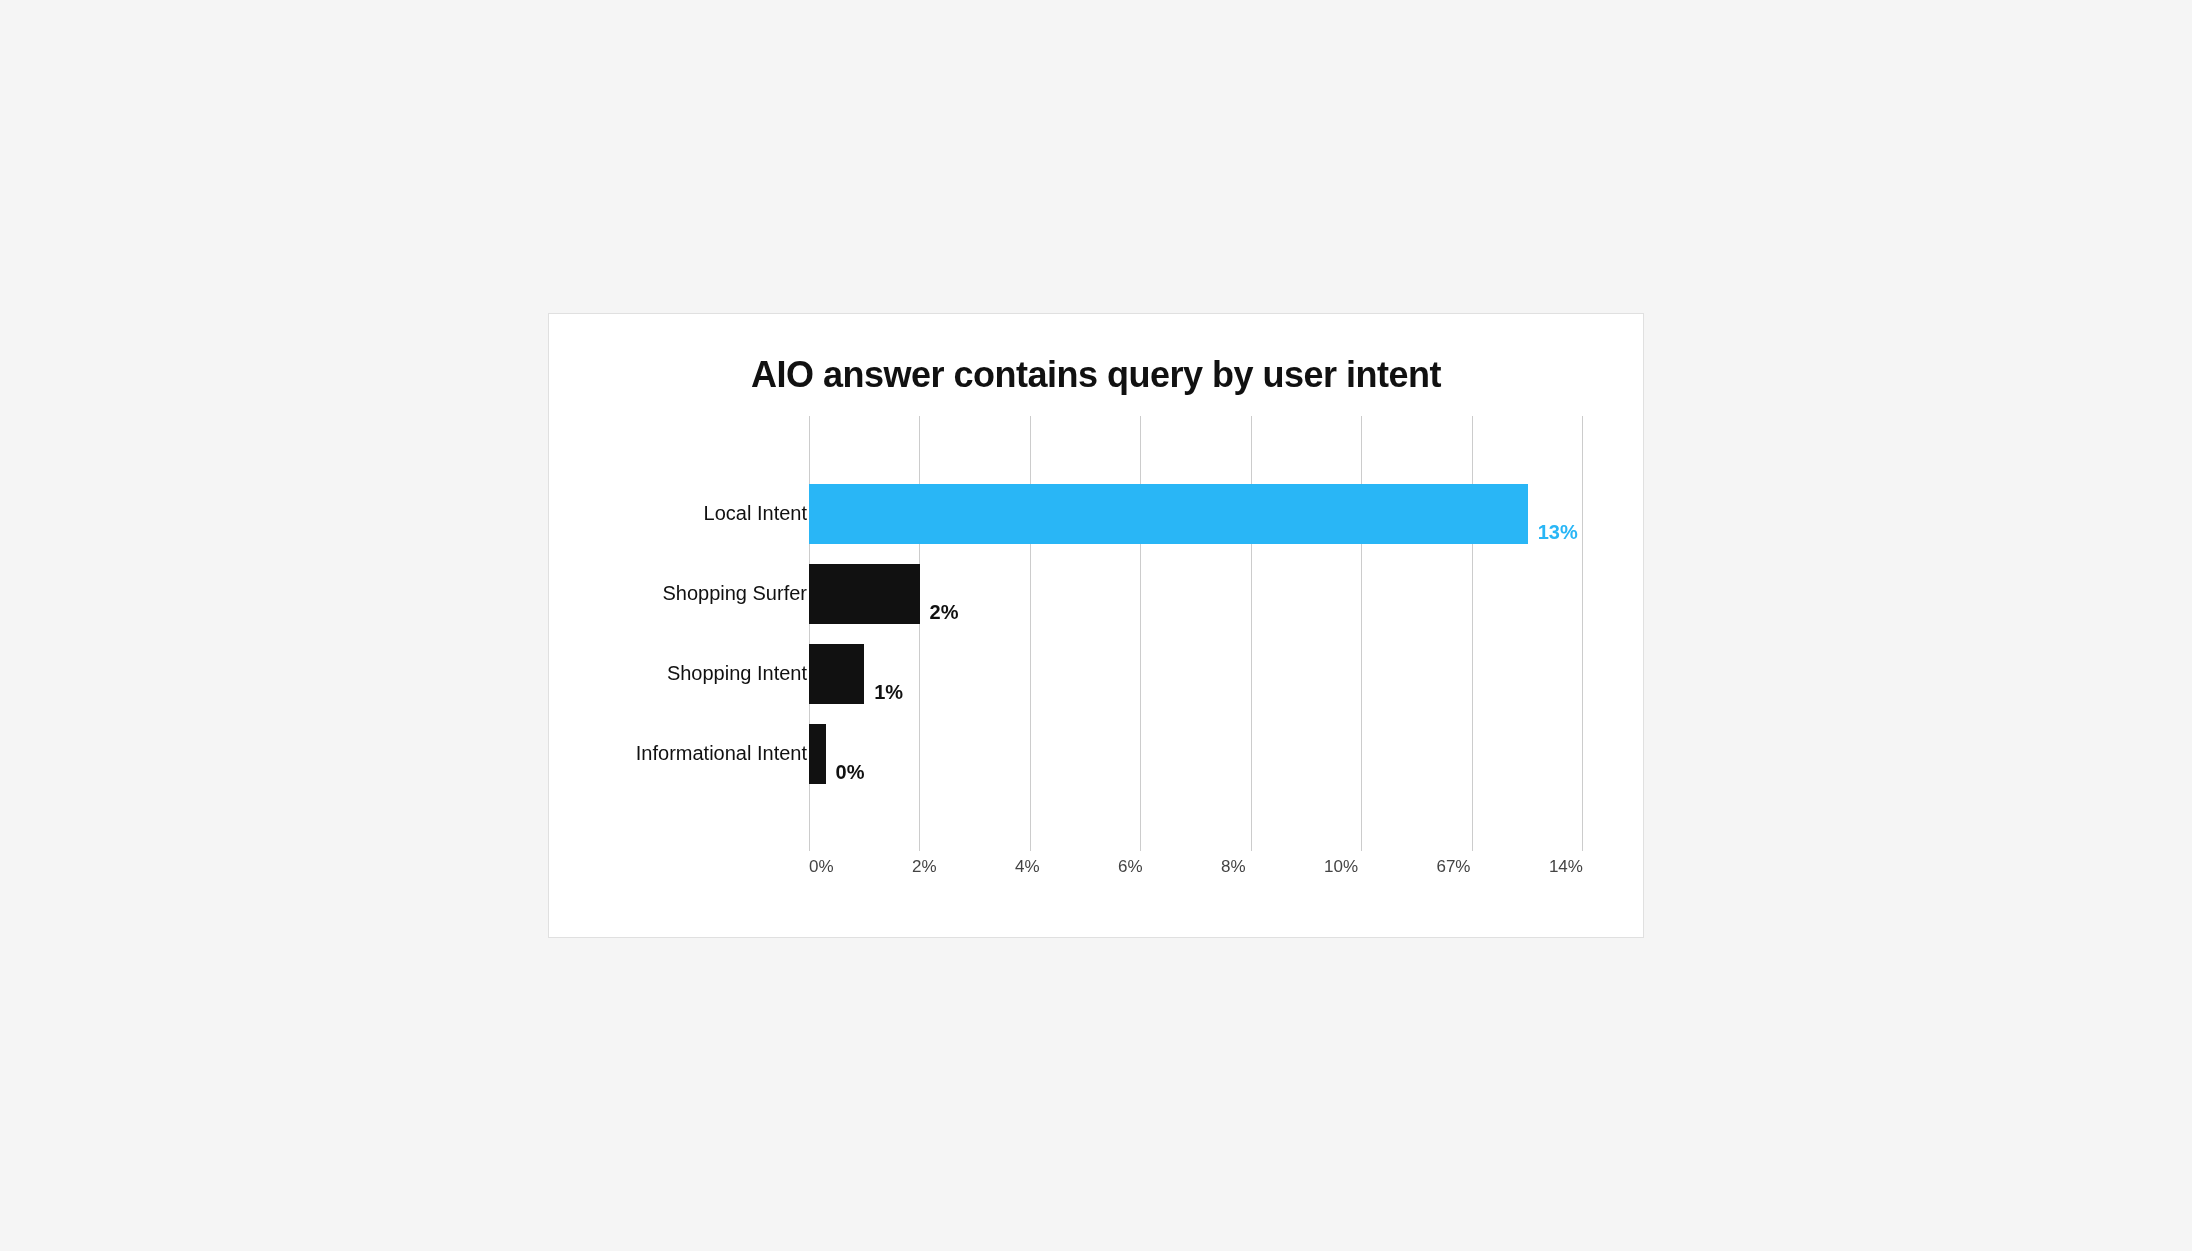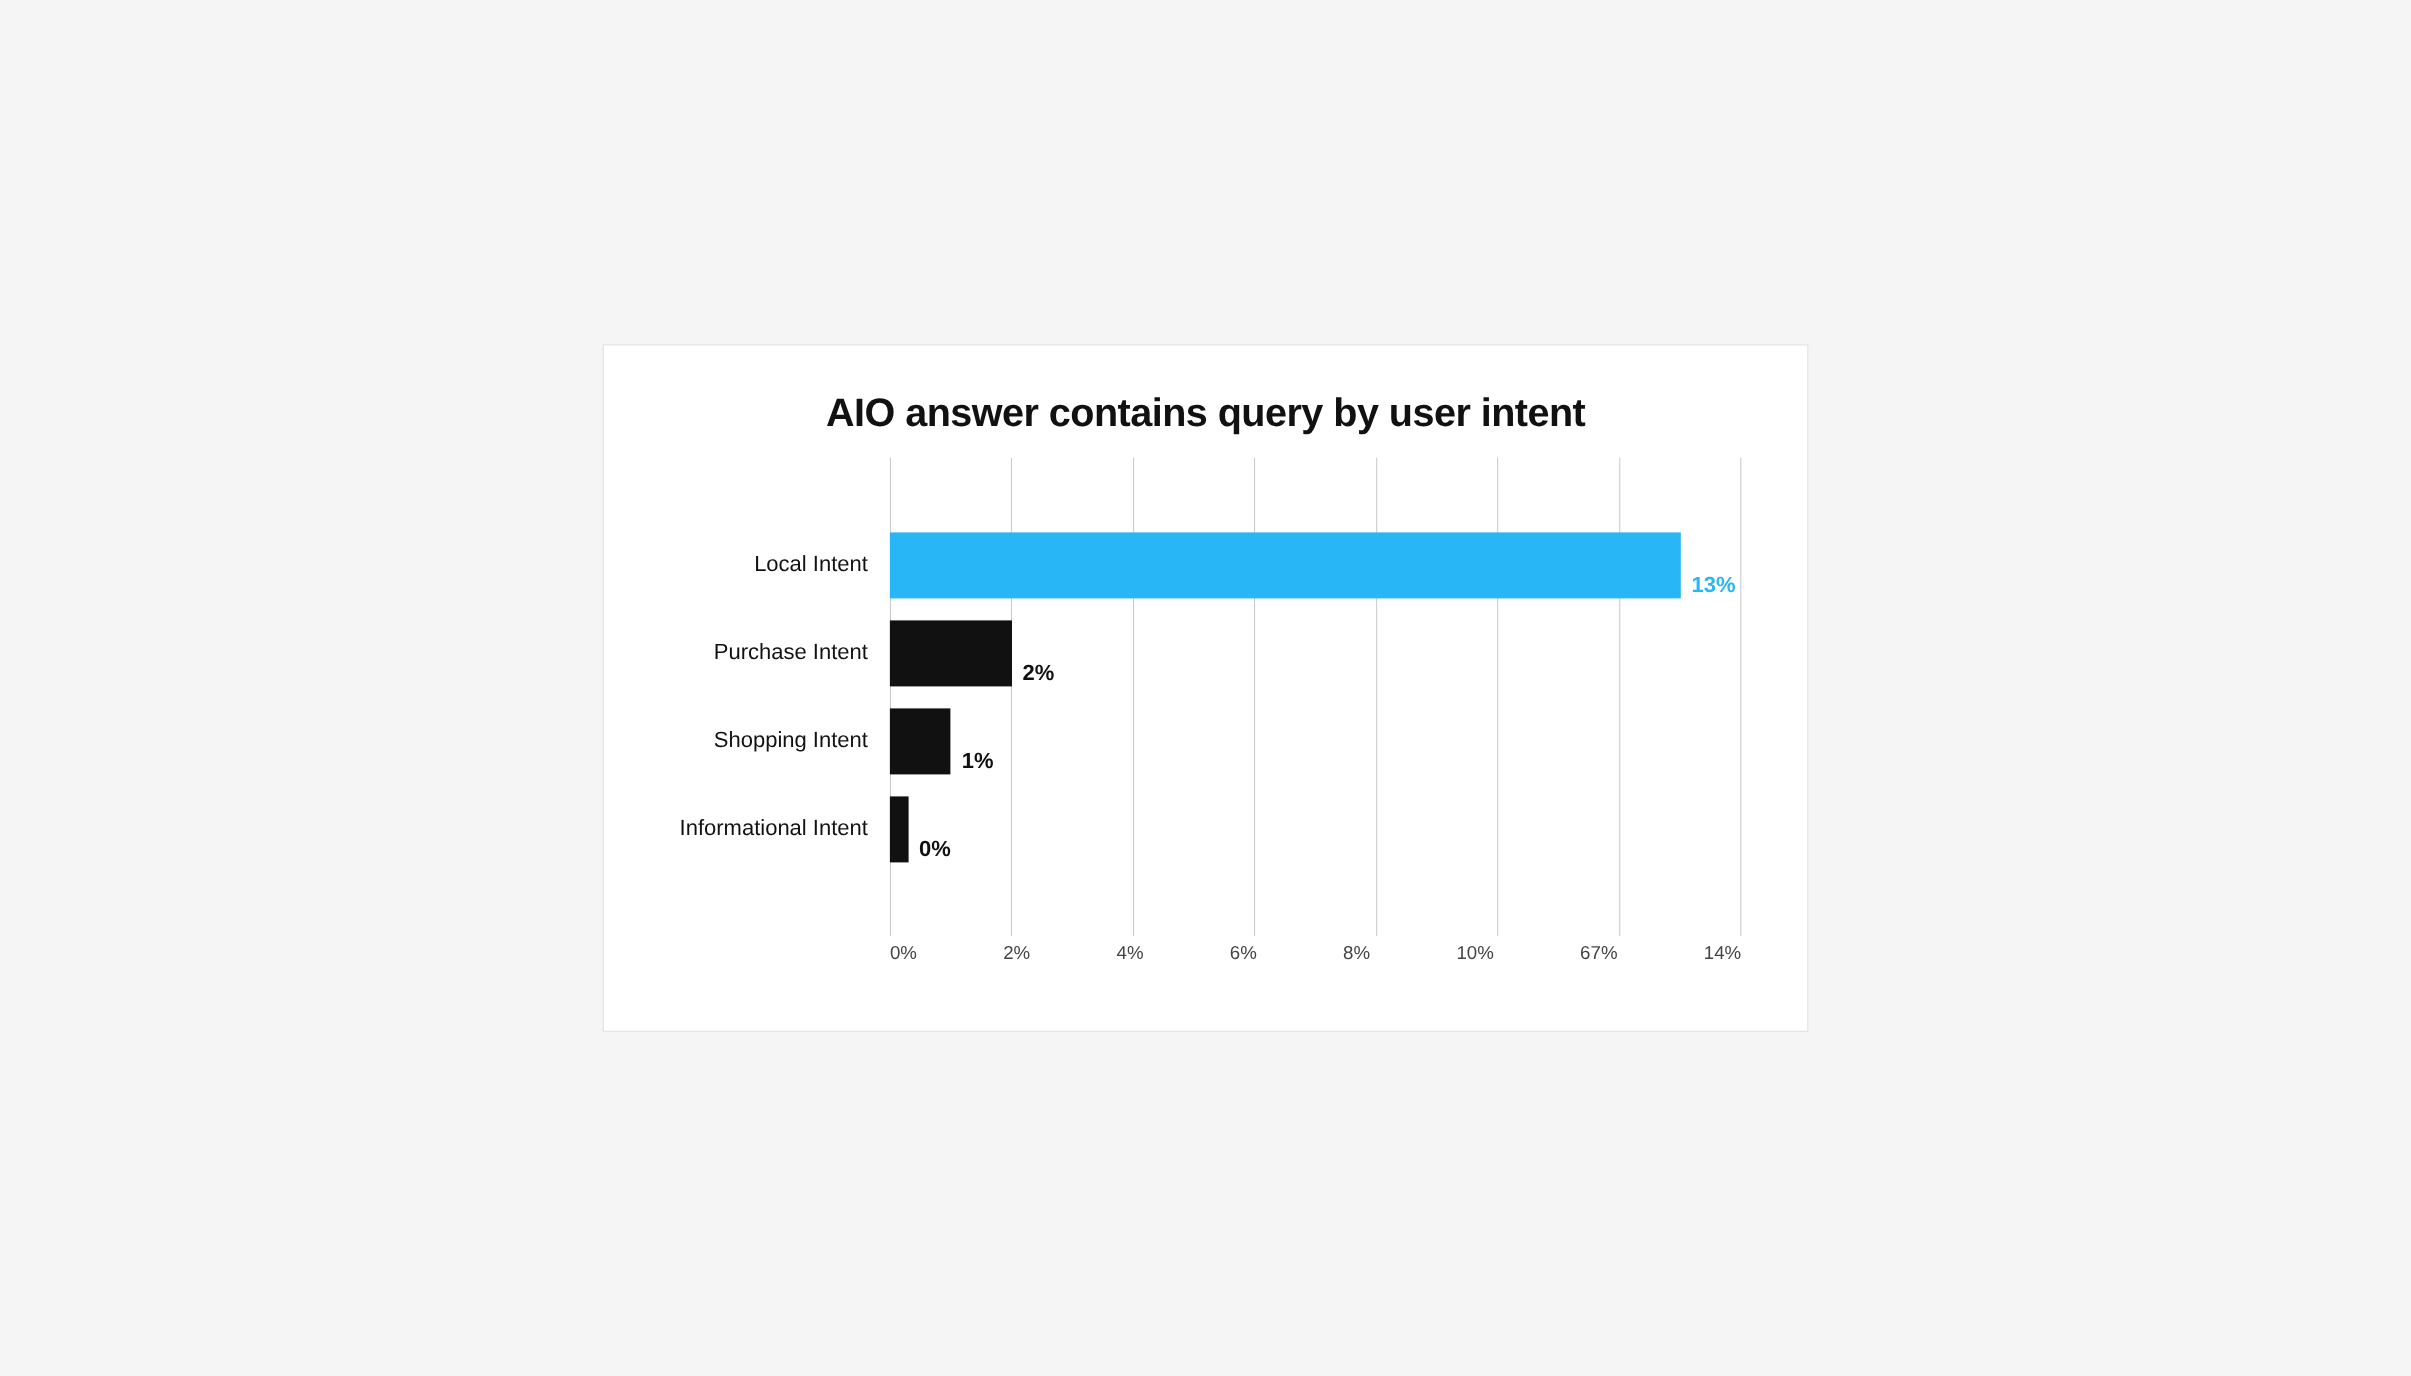--- a/index.html
+++ b/index.html
@@ -77,21 +77,21 @@
       display: flex;
       align-items: center;
       position: relative;
       z-index: 1;
       height: 80px;
     }
 
     .bar-label {
       width: 200px;
       text-align: right;
-      padding-right: 20px;
+      padding-right: 2px;
       font-size: 20px;
       font-weight: 400;
       color: #111111;
       flex-shrink: 0;
     }
 
     .bar-track {
       flex: 1;
       height: 60px;
       position: relative;
@@ -176,21 +176,21 @@
 
       <div id="bars-container">
           <div class="bar-row">
             <div class="bar-label">Local Intent</div>
             <div class="bar-track">
               <div class="bar-fill blue" style="width: 92.86%;"></div>
               <div class="bar-value blue-text">13%</div>
             </div>
           </div>
           <div class="bar-row">
-            <div class="bar-label">Purchase Intent</div>
+            <div class="bar-label">Shopping Surfer</div>
             <div class="bar-track">
               <div class="bar-fill black" style="width: 14.29%;"></div>
               <div class="bar-value black-text">2%</div>
             </div>
           </div>
           <div class="bar-row">
             <div class="bar-label">Shopping Intent</div>
             <div class="bar-track">
               <div class="bar-fill black" style="width: 7.14%;"></div>
               <div class="bar-value black-text">1%</div>

